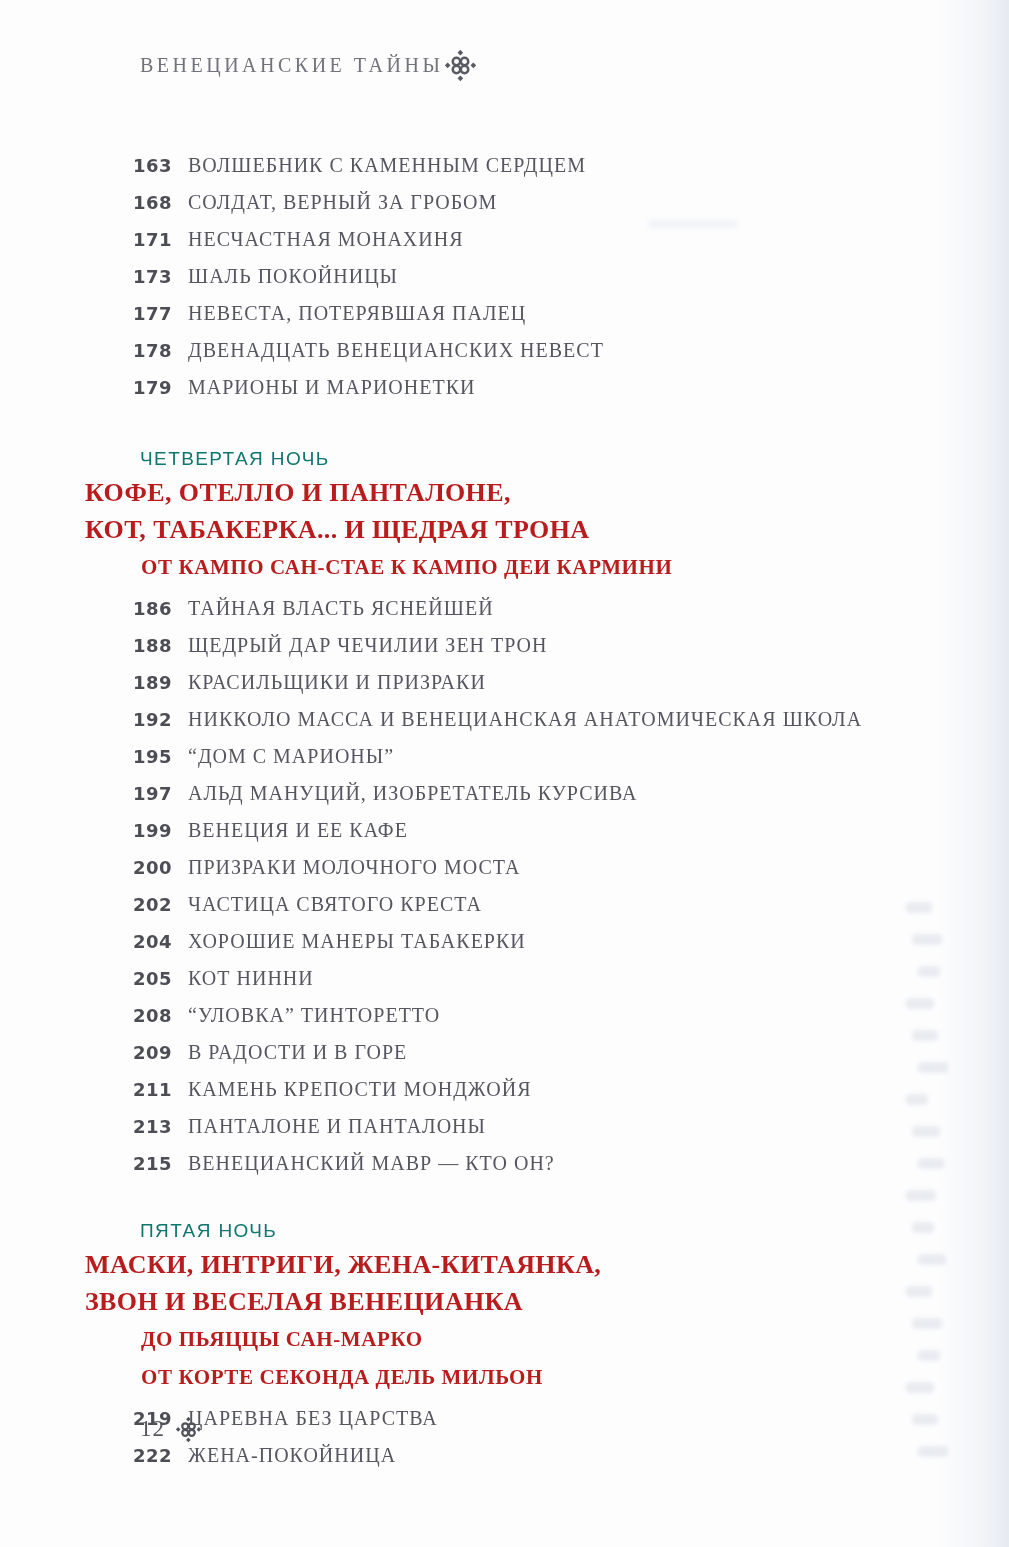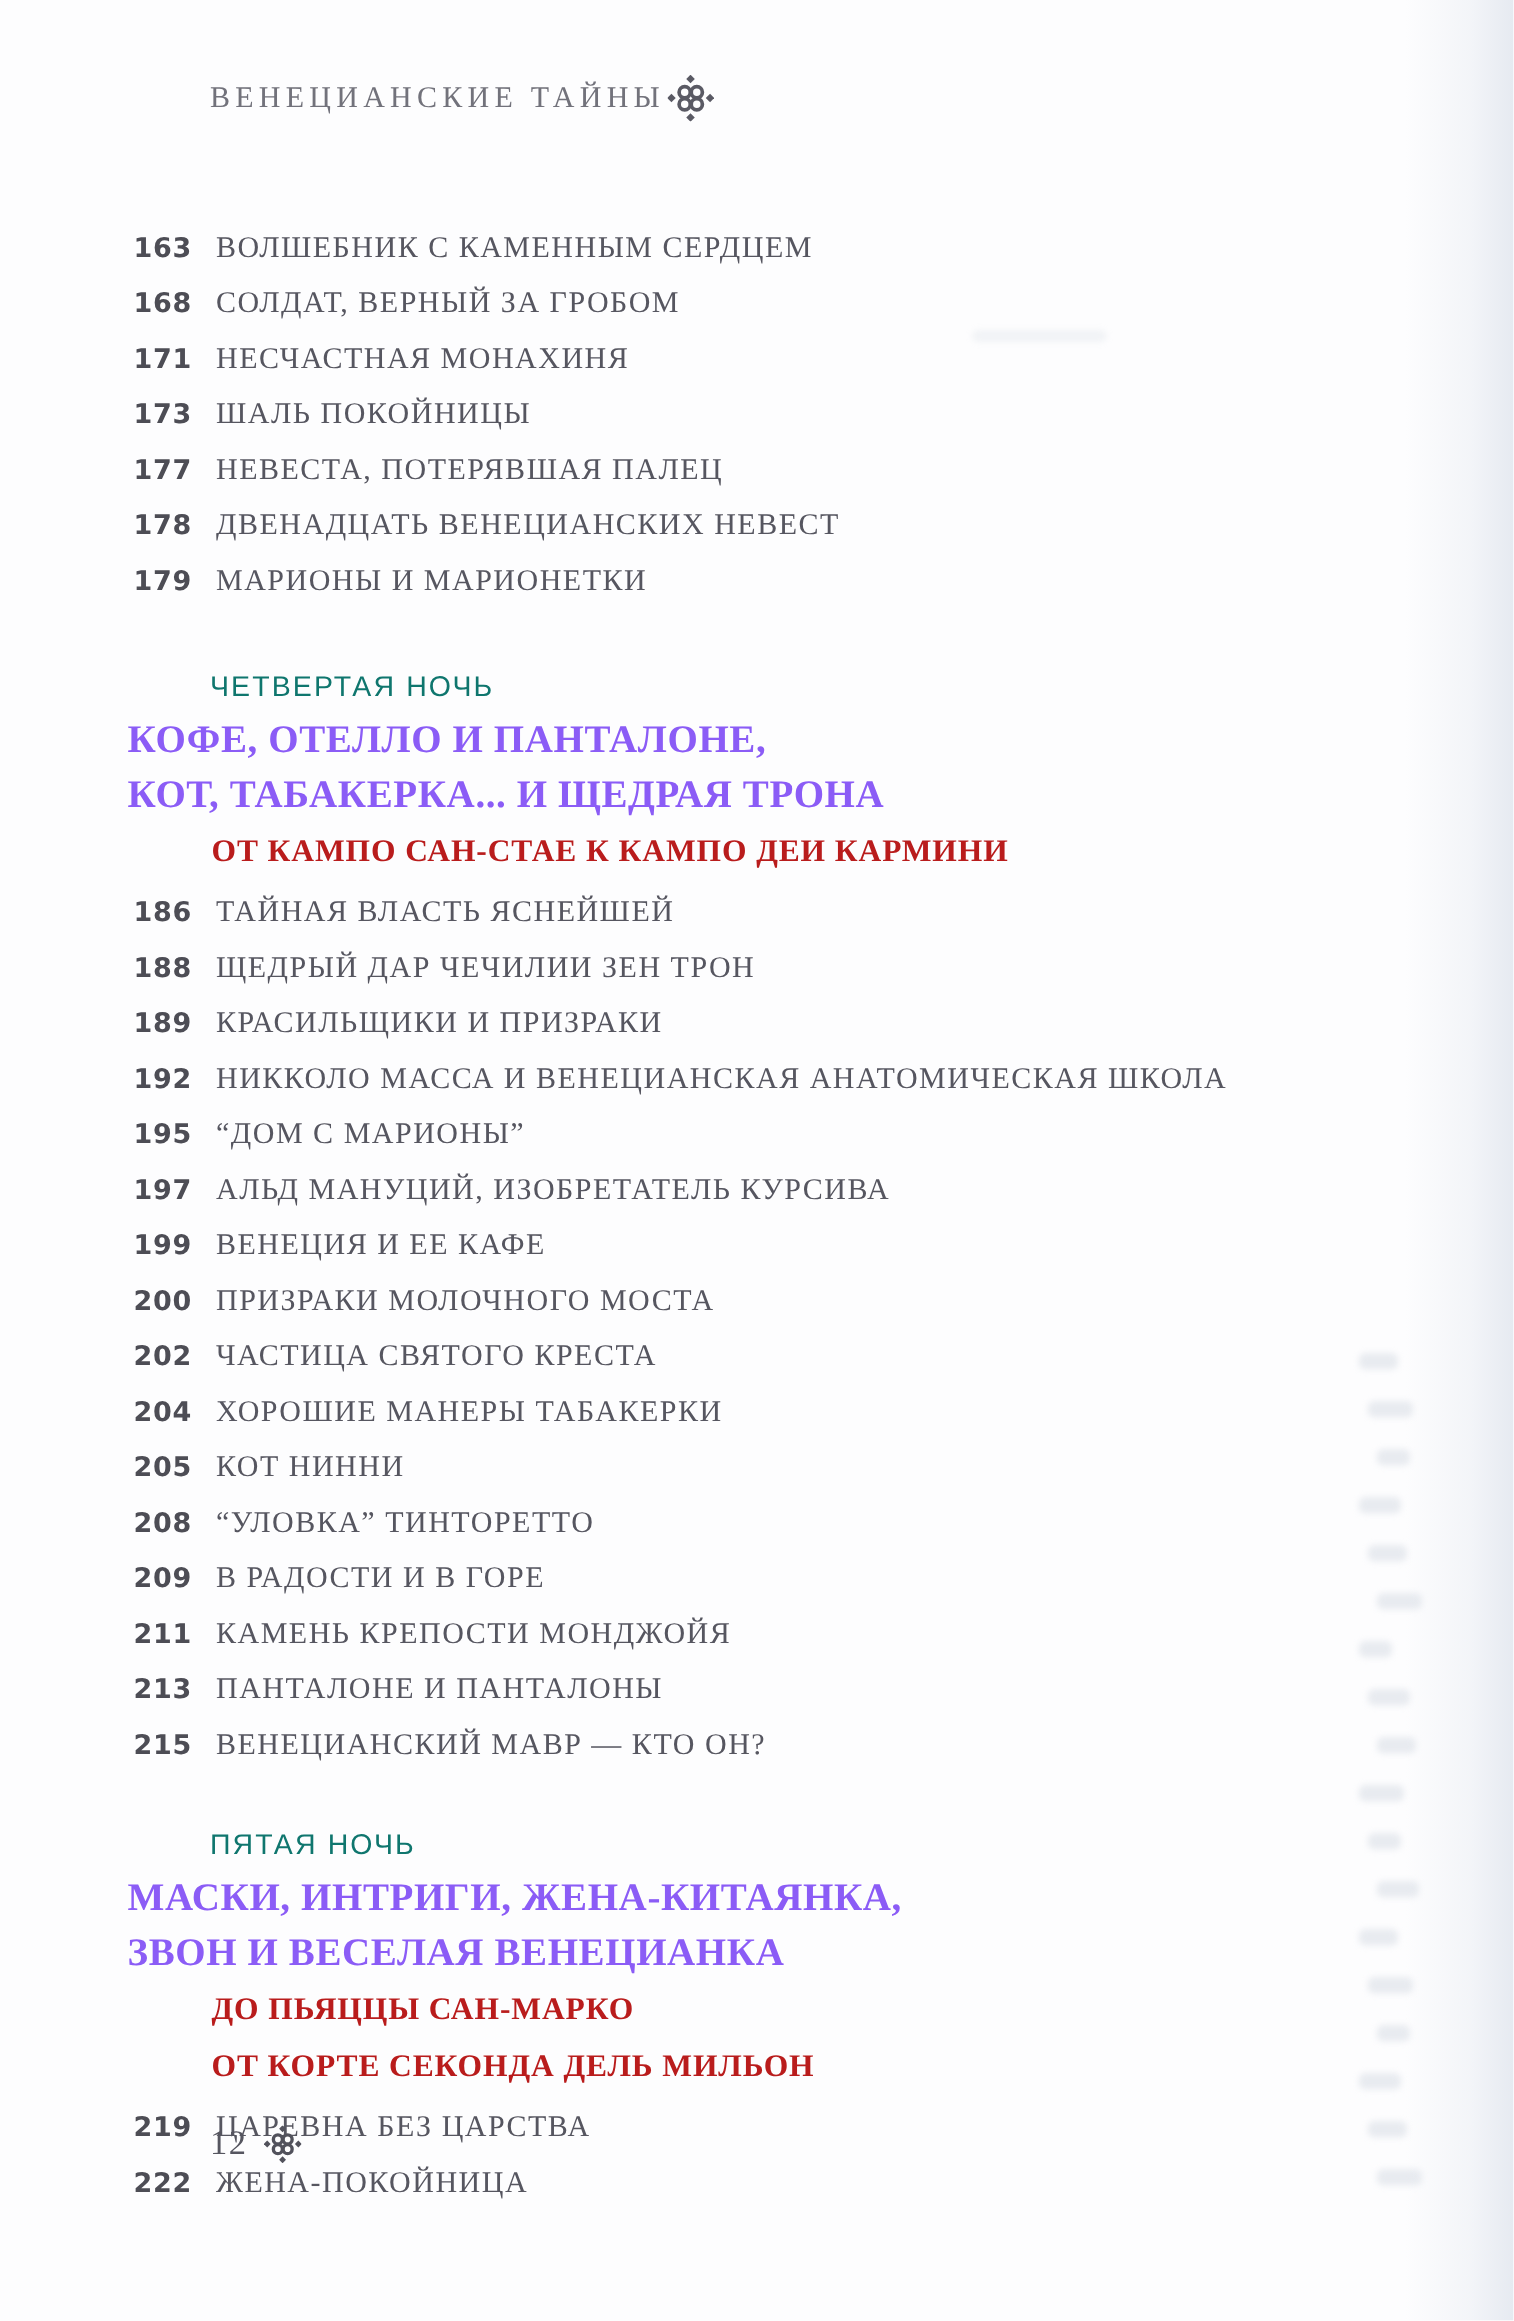--- a/index.html
+++ b/index.html
@@ -23,20 +23,21 @@
   }
   .ornament svg { display: block; }
 
   
   .toc { position: absolute; top: 147px; left: 0; right: 0; }
 
   .entry {
     display: flex; align-items: flex-start;
     height: 37px; line-height: 37px;
     white-space: nowrap;
+    margin-left: 44px;
   }
   .entry .num {
     flex: none; width: 128px; text-align: right;
     font-family: "DejaVu Sans", "Liberation Sans", sans-serif;
     font-weight: bold; font-size: 18px; letter-spacing: 0.5px;
     color: #4d4d55;
   }
   .entry .title {
     margin-left: 16px;
     font-size: 20px; letter-spacing: 1px;
@@ -47,21 +48,21 @@
   .section-heading.second { margin-top: 34px; }
   .night-label {
     padding-left: 140px; height: 30px; line-height: 30px;
     font-family: "Liberation Sans", "DejaVu Sans", sans-serif;
     font-size: 19px; letter-spacing: 1.4px;
     color: #0f766e; white-space: nowrap;
   }
   .big-title {
     padding-left: 85px; line-height: 37px;
     font-weight: bold; font-size: 26px; letter-spacing: 0.4px;
-    color: #8b5cf6; white-space: nowrap;
+    color: #b91c1c; white-space: nowrap;
   }
   .route-line {
     padding-left: 141px; line-height: 38px;
     font-weight: bold; font-size: 21px; letter-spacing: 0.6px;
     color: #b91c1c; white-space: nowrap;
   }
   .entry-list { margin-top: 0; }
   .section-heading + .entry-list { margin-top: 4px; }
 
   

